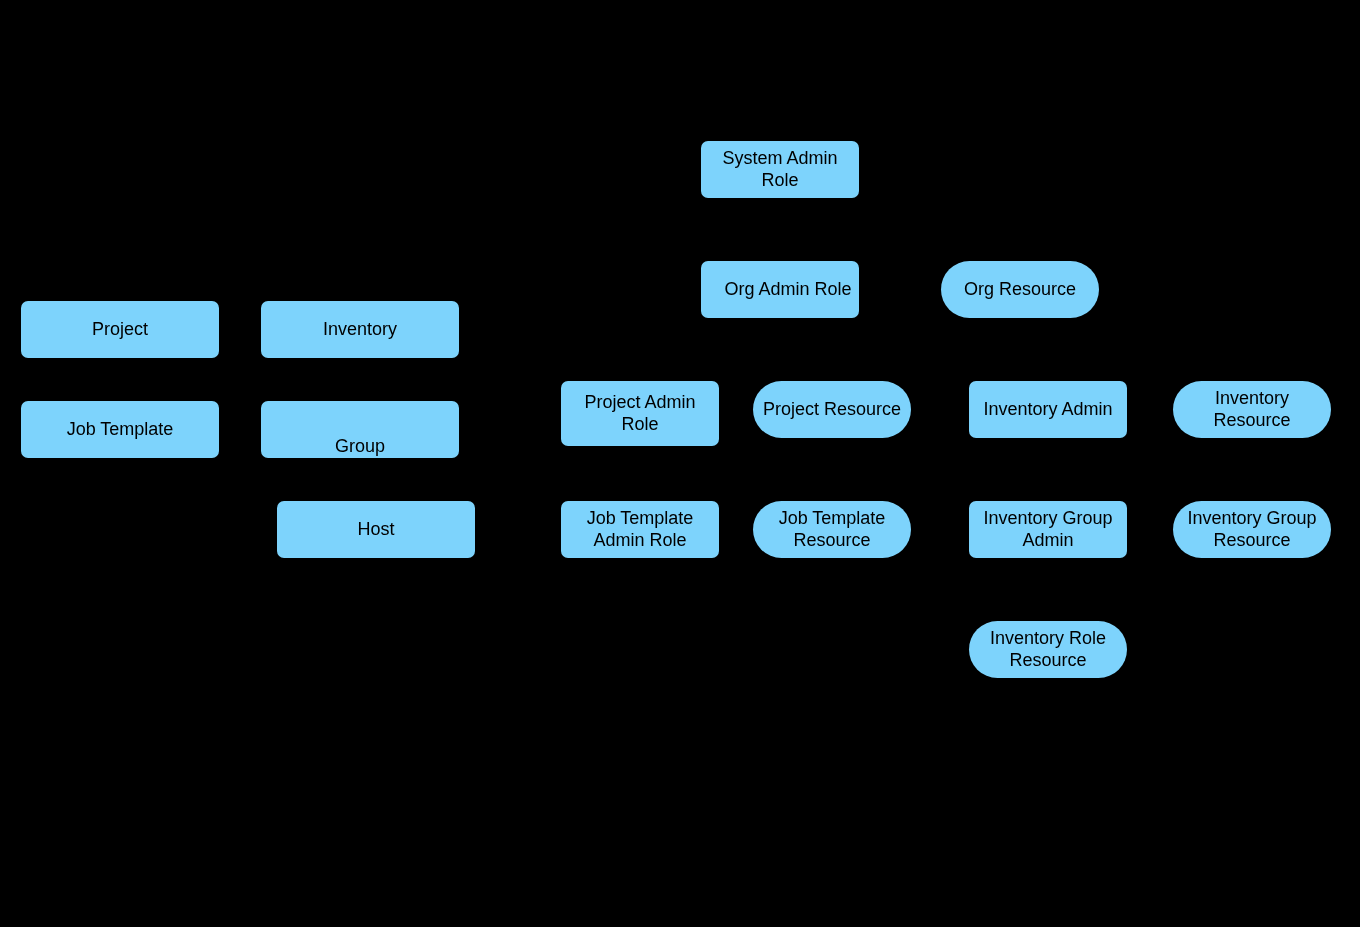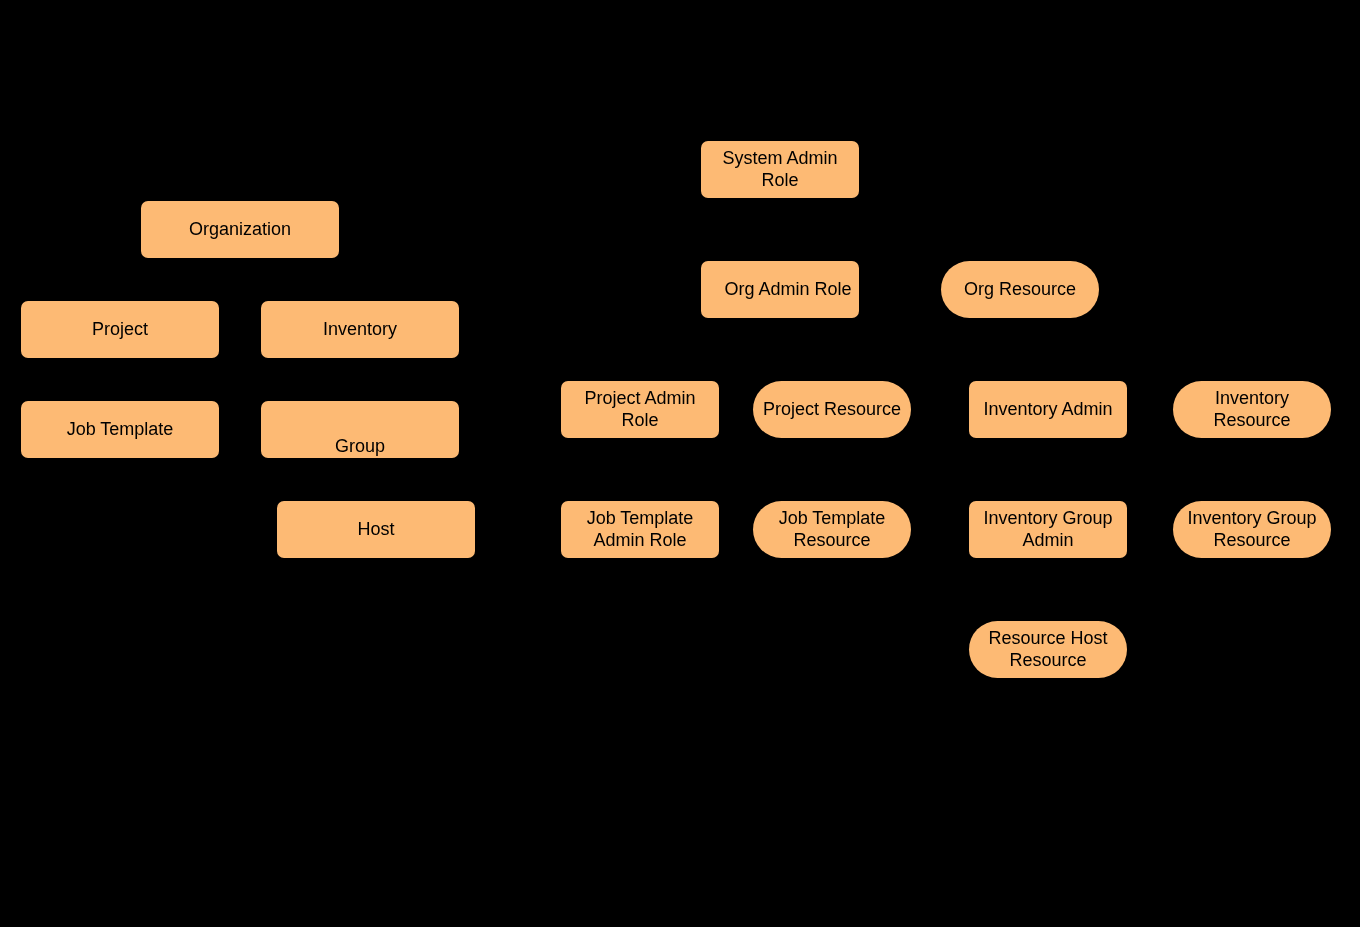--- a/index.html
+++ b/index.html
@@ -11,21 +11,21 @@
     font-family: "Liberation Sans", sans-serif;
   }
   .canvas {
     position: relative;
     width: 1360px;
     height: 927px;
     background: #000000;
   }
   .node {
     position: absolute;
-    background: #fdba74;
+    background: #7dd3fc;
     color: #000000;
     display: flex;
     align-items: center;
     justify-content: center;
     text-align: center;
     box-sizing: border-box;
   }
   .node .label {
     font-size: 18px;
     line-height: 1.2;
@@ -40,38 +40,35 @@
   .n-project                  { left: 21px;   top: 301px; width: 198px; height: 57px; }
   .n-inventory                { left: 261px;  top: 301px; width: 198px; height: 57px; }
   .n-job-template             { left: 21px;   top: 401px; width: 198px; height: 57px; }
   .n-group                    { left: 261px;  top: 401px; width: 198px; height: 57px; align-items: flex-end; }
   .n-host                     { left: 277px;  top: 501px; width: 198px; height: 57px; }
 
   
   .n-system-admin-role        { left: 701px;  top: 141px; width: 158px; height: 57px; }
   .n-org-admin-role           { left: 701px;  top: 261px; width: 158px; height: 57px; padding-left: 16px; }
   .n-org-resource             { left: 941px;  top: 261px; width: 158px; height: 57px; }
-  .n-project-admin-role       { left: 561px;  top: 381px; width: 158px; height: 57px; }
+  .n-project-admin-role       { left: 561px;  top: 381px; width: 158px; height: 65px; }
   .n-project-resource         { left: 753px;  top: 381px; width: 158px; height: 57px; }
   .n-inventory-admin          { left: 969px;  top: 381px; width: 158px; height: 57px; }
   .n-inventory-resource       { left: 1173px; top: 381px; width: 158px; height: 57px; }
   .n-job-template-admin-role  { left: 561px;  top: 501px; width: 158px; height: 57px; }
   .n-job-template-resource    { left: 753px;  top: 501px; width: 158px; height: 57px; }
   .n-inventory-group-admin    { left: 969px;  top: 501px; width: 158px; height: 57px; }
   .n-inventory-group-resource { left: 1173px; top: 501px; width: 158px; height: 57px; }
   .n-inventory-host-resource  { left: 969px;  top: 621px; width: 158px; height: 57px; }
 </style>
 </head>
 <body>
 
 <div class="canvas">
 
-  <div class="node rect n-organization">
-    <span class="label">Organization</span>
-  </div>
 
   <div class="node rect n-project">
     <span class="label">Project</span>
   </div>
 
   <div class="node rect n-inventory">
     <span class="label">Inventory</span>
   </div>
 
   <div class="node rect n-job-template">
@@ -131,17 +128,17 @@
     <span class="label">Inventory Group
 Admin</span>
   </div>
 
   <div class="node stadium n-inventory-group-resource">
     <span class="label">Inventory Group
 Resource</span>
   </div>
 
   <div class="node stadium n-inventory-host-resource">
-    <span class="label">Resource Host
+    <span class="label">Inventory Role
 Resource</span>
   </div>
 
 </div>
 
 </body></html>

